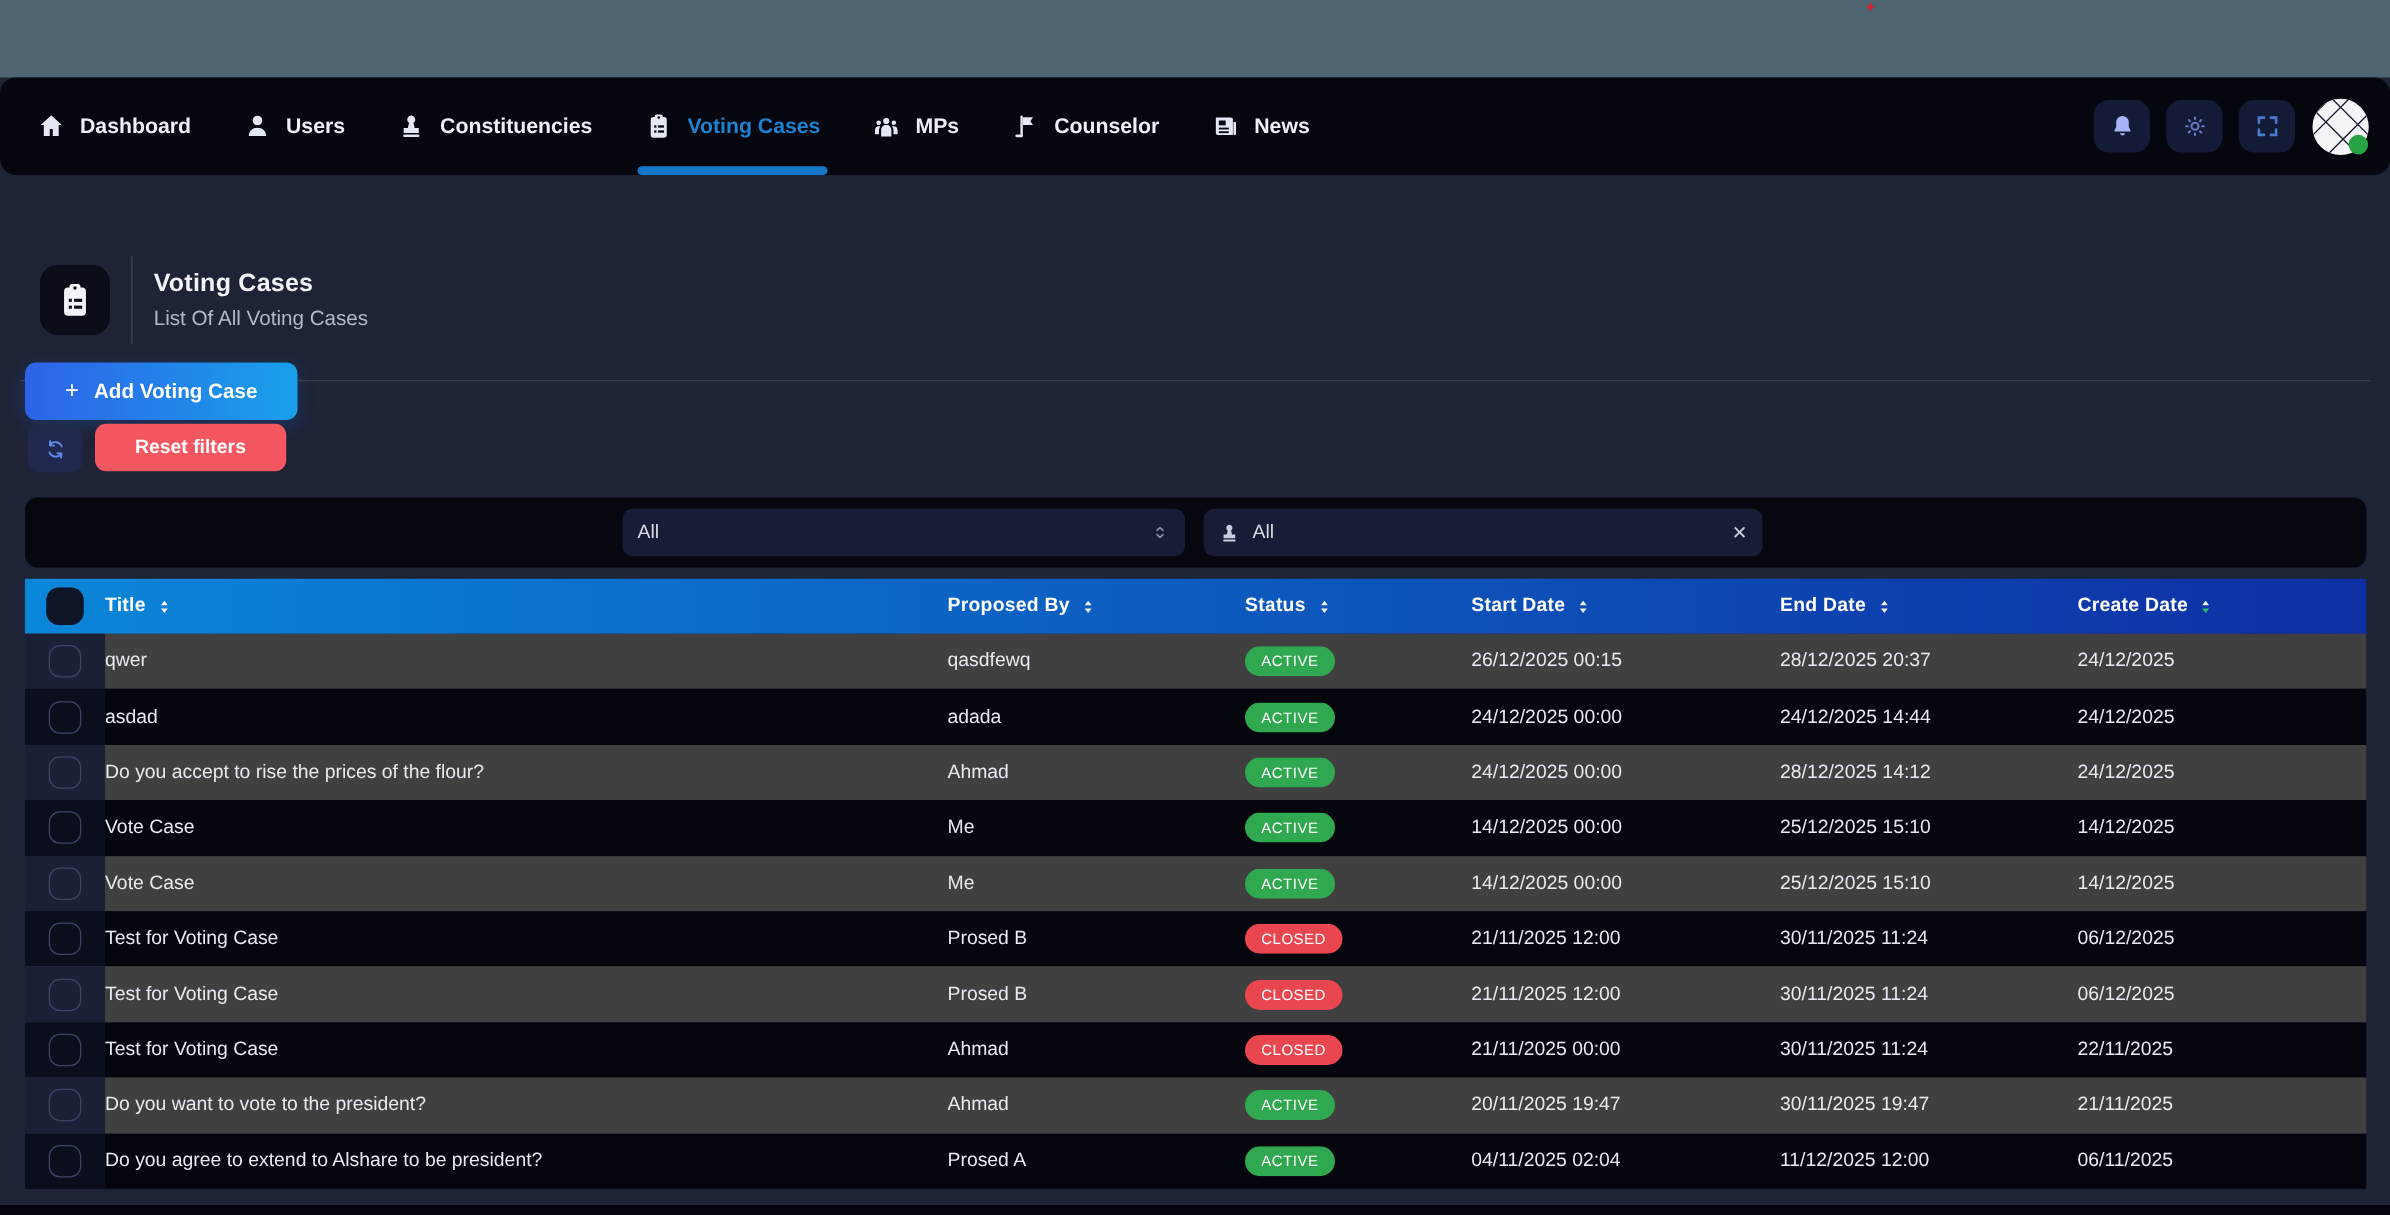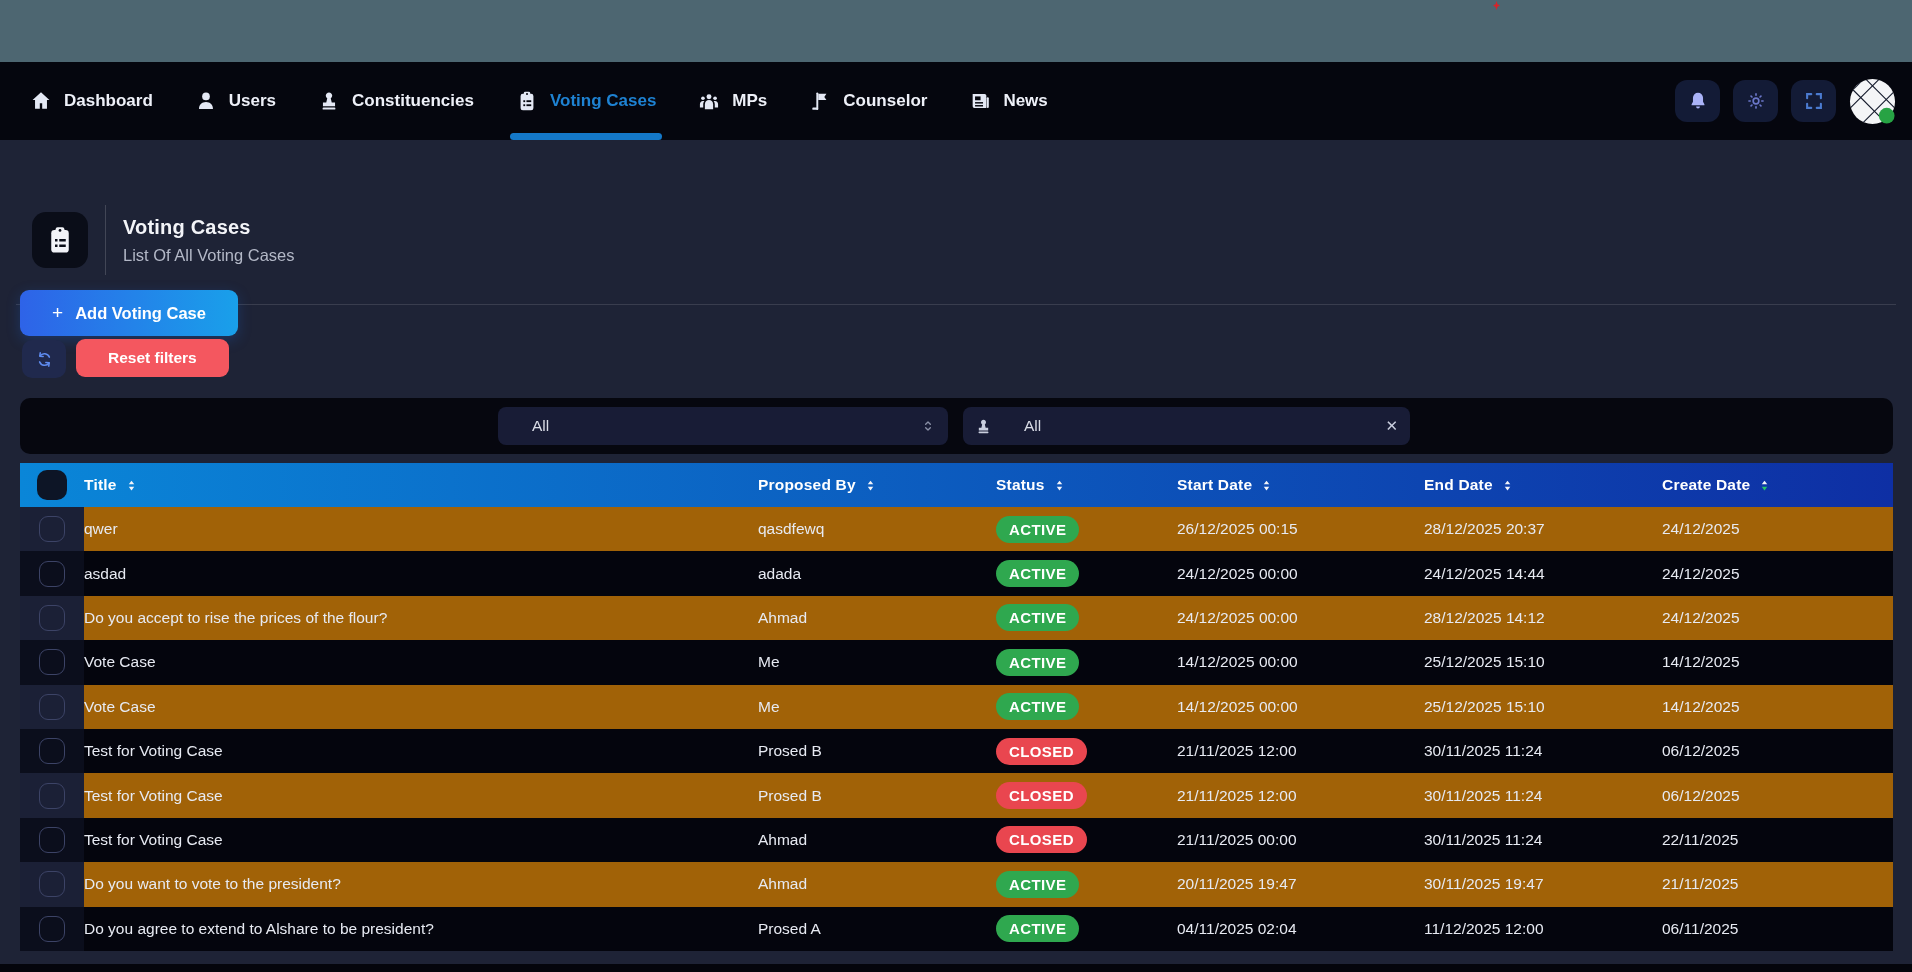--- a/index.html
+++ b/index.html
@@ -12,21 +12,21 @@
   }
   svg { display:block; }
 
   
   .topstrip { position:absolute; top:0; left:0; width:1912px; height:62px; background:#4d6671; }
   .topstrip .marker { position:absolute; left:1493px; top:1px; width:7px; height:9px; background:#d8232a;
     clip-path:polygon(50% 0,65% 35%,100% 50%,65% 65%,50% 100%,35% 65%,0 50%,35% 35%); }
 
   
   .nav { position:absolute; top:62px; left:0; width:1912px; height:78px; background:#05060e;
-    display:flex; align-items:center; padding:0 16px 0 30px; gap:42px; }
+    display:flex; align-items:center; padding:0 16px 0 30px; gap:42px;border-radius:13px; }
   .nav-item { position:relative; height:100%; display:flex; align-items:center; gap:12px;
     color:#eef0f8; font-size:17px; font-weight:700; cursor:pointer; white-space:nowrap; }
   .nav-item .nicon { width:22px; height:22px; color:#e4e8f4; }
   .nav-item .nicon svg { width:22px; height:22px; }
   .nav-item.active { color:#1e82d2; }
   .nav-item.active::after { content:""; position:absolute; left:-6px; right:-6px; bottom:0;
     height:7px; border-radius:6px; background:#1478c8; }
   .nav-actions { margin-left:auto; display:flex; align-items:center; gap:13px; }
   .icon-btn { width:45px; height:42px; border-radius:12px; background:#131b36;
     display:flex; align-items:center; justify-content:center; cursor:pointer; }
@@ -65,45 +65,45 @@
     background:#06070f; border-radius:10px; }
   .search { position:absolute; top:9px; left:12px; width:452px; height:38px; border-radius:8px;
     background:#181c36; border:none; outline:none; color:#dfe2ec; font-size:15.5px;
     padding:0 14px; font-family:inherit; }
   .search::placeholder { color:#707690; }
   .select { position:absolute; top:9px; height:38px; border-radius:8px; background:#181c36;
     display:flex; align-items:center; padding:0 12px; gap:10px; cursor:pointer;
     color:#d9dce6; font-size:15.5px; }
   .select.s1 { left:478px; width:450px; }
   .select.s2 { left:943px; width:447px; }
-  .select .grow { flex:1;margin-left:22px; }
+  .select .grow { flex:1; }
   .select .chev { color:#8a90a6; } .select .chev svg { width:16px; height:16px; }
   .select .pre-ic { color:#c9cede; } .select .pre-ic svg { width:17px; height:17px; }
   .select .clear { color:#c9cede; font-size:15px; }
 
   
   .table { position:absolute; top:463px; left:20px; width:1873px; }
   .thead, .trow { display:grid; grid-template-columns:64px 674px 238px 181px 247px 238px 1fr; align-items:center; }
   .thead { height:44px; background:linear-gradient(90deg,#0a86d8 0%,#0e2fa4 100%); }
   .th { display:flex; align-items:center; gap:7px; font-size:15.5px; font-weight:700; color:#fff; letter-spacing:.2px; }
   .sort svg { width:15px; height:15px; }
   .sort path { fill:#f2f4fa; }
   .sort.sorted path.down { fill:#25c468; }
   .c-checkhead { display:flex; justify-content:center; }
   .cbx-head { width:30px; height:30px; border-radius:10px; background:#0d1526; cursor:pointer; }
   .trow { height:44.4px; }
-  .trow.light { background:#a16207; }
+  .trow.light { background:#404040; }
   .trow.dark  { background:#04050d; }
   .trow.light .c-check { background:#1b2036; height:100%; }
   .trow.dark  .c-check { background:#0b0e1c; height:100%; }
   .c-check { display:flex; align-items:center; justify-content:center; }
   .cbx { width:26px; height:26px; border-radius:9px; border:1.5px solid #3c4366; cursor:pointer; }
   .cell { font-size:15.5px; color:#e7eaf2; white-space:nowrap; overflow:hidden; text-overflow:ellipsis; }
-  .badge { display:inline-block; padding:5px 13px; border-radius:999px; font-size:15px;
-    font-weight:700; color:#fff; letter-spacing:.4px; }
+  .badge { display:inline-block; padding:5px 13px; border-radius:999px; font-size:12px;
+    font-weight:400; color:#fff; letter-spacing:.4px; }
   .badge.active { background:#2fa84f; }
   .badge.closed { background:#e9464f; }
 
   .footerbar { position:absolute; left:0; bottom:0; width:1912px; height:8px; background:#04050c; }
 </style>
 </head>
 <body>
 
 <div class="app">
 

